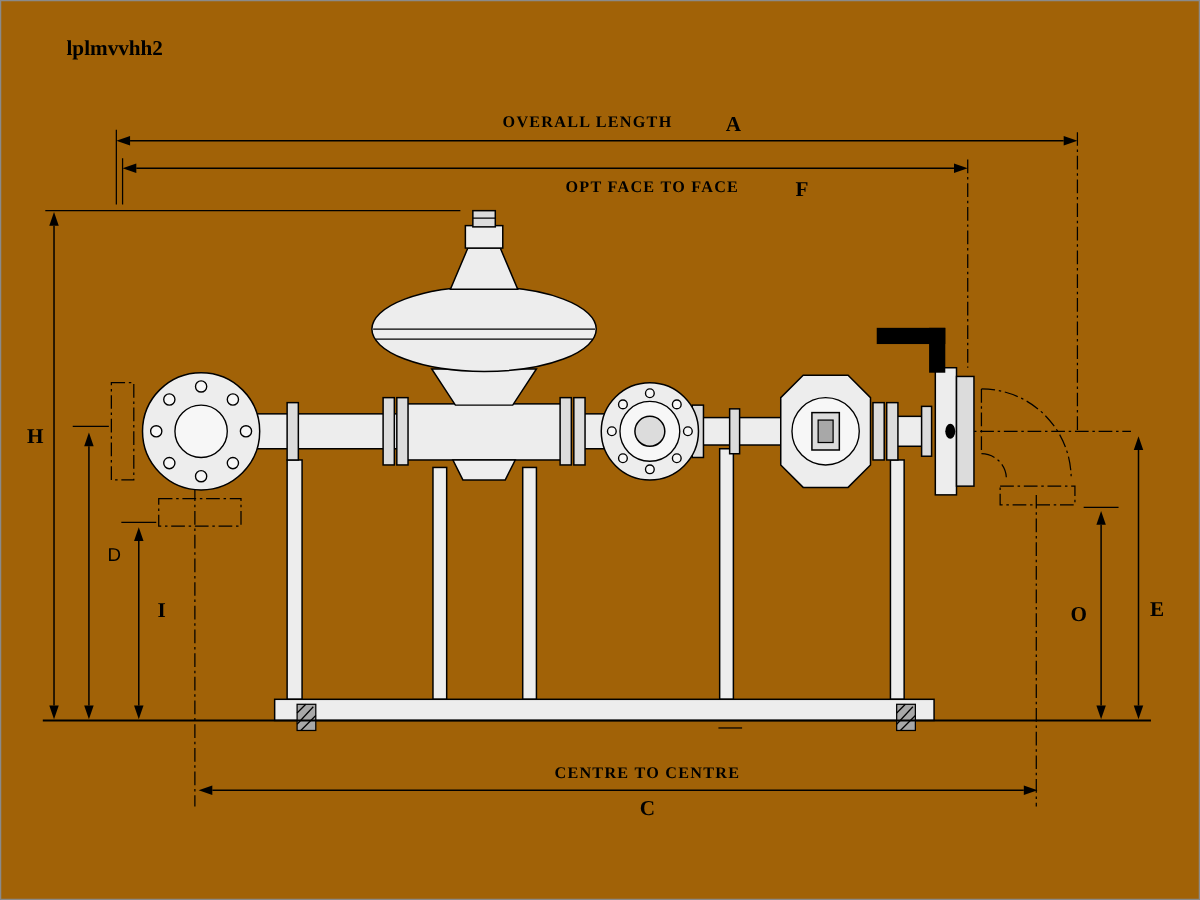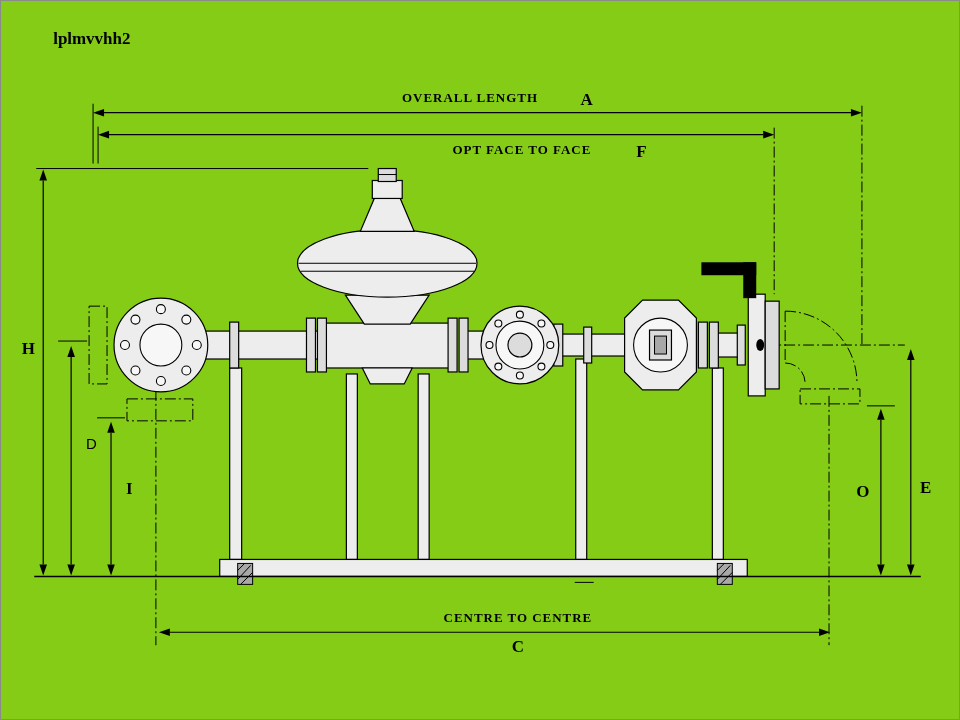--- a/index.html
+++ b/index.html
@@ -1,20 +1,20 @@
 <!DOCTYPE html>
 <html><head>
 <meta charset="utf-8">
 <style>
   html,body{margin:0;padding:0;background:#fff;}
   .stage{
     position:relative;
     width:958px;height:718px;
     border:1px solid #8a8a8a;
-    background:#84cc16;
+    background:#a16207;
     font-family:"Liberation Serif", serif;
     overflow:hidden;
   }
   svg{display:block;}
   
   .ln   {stroke:#000;stroke-width:1.2;fill:none;}
   .thin {stroke:#000;stroke-width:1;fill:none;}
   .thick{stroke:#000;stroke-width:1.5;fill:none;}
   .cl   {stroke:#000;stroke-width:1;fill:none;stroke-dasharray:11 3 2 3;}
   .arrow{fill:#000;stroke:none;}

